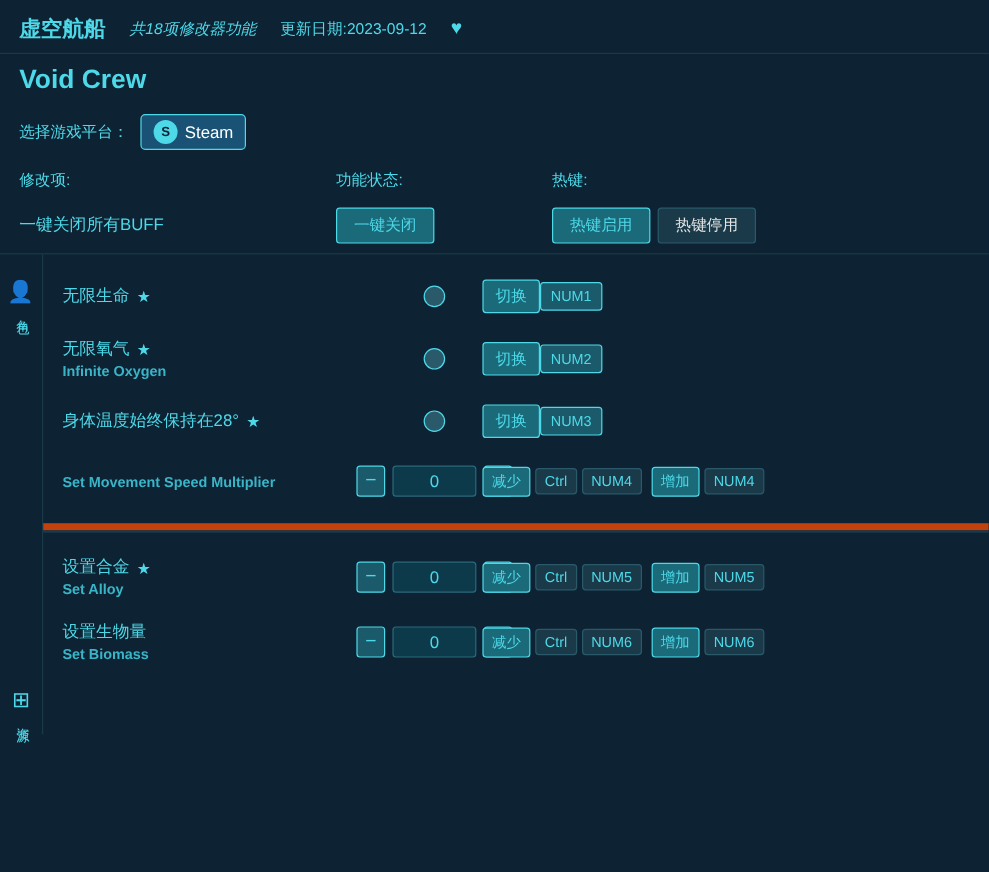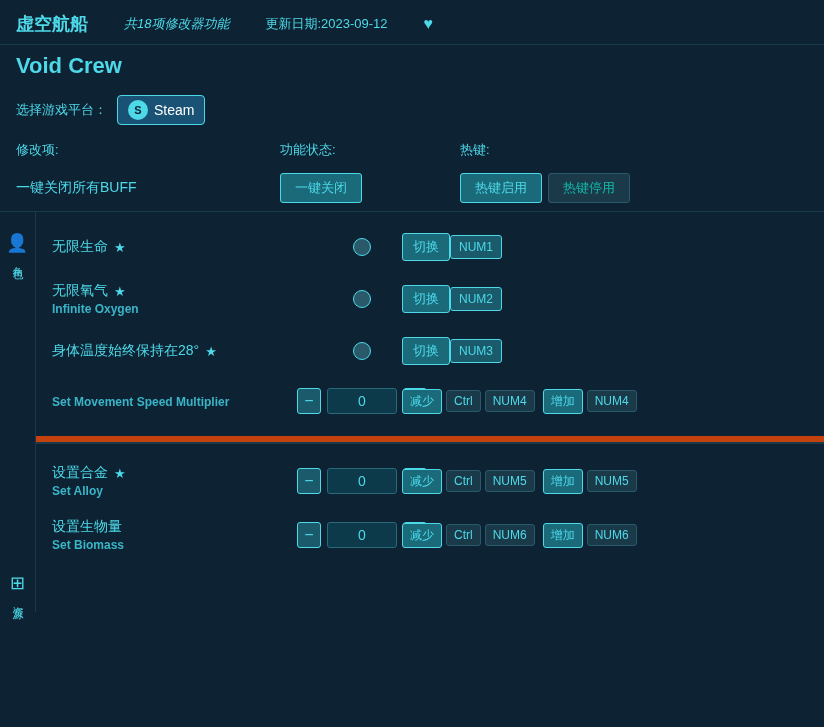--- a/index.html
+++ b/index.html
@@ -9,21 +9,21 @@
       font-family: 'Microsoft YaHei', Arial, sans-serif;
       width: 824px;
       min-height: 727px;
       overflow-x: hidden;
     }
 
     .header {
       display: flex;
       align-items: center;
       padding: 12px 16px 8px 16px;
-      gap: 36px;
+      gap: 20px;
       border-bottom: 1px solid #1a3a4a;
     }
     .header-logo {
       color: #4dd9e8;
       font-size: 18px;
       font-weight: bold;
     }
     .header-info {
       color: #4dd9e8;
       font-size: 13px;
@@ -134,21 +134,21 @@
       border-radius: 3px;
       color: #4dd9e8;
       padding: 5px 14px;
       font-size: 13px;
       cursor: pointer;
     }
     .btn-hotkey-disable {
       background-color: #1a3a4a;
       border: 1px solid #2a5a6a;
       border-radius: 3px;
-      color: #14b8a6;
+      color: #e5e5e5;
       padding: 5px 14px;
       font-size: 13px;
       cursor: pointer;
     }
 
     .main-content {
       display: flex;
     }
 
     .sidebar {

